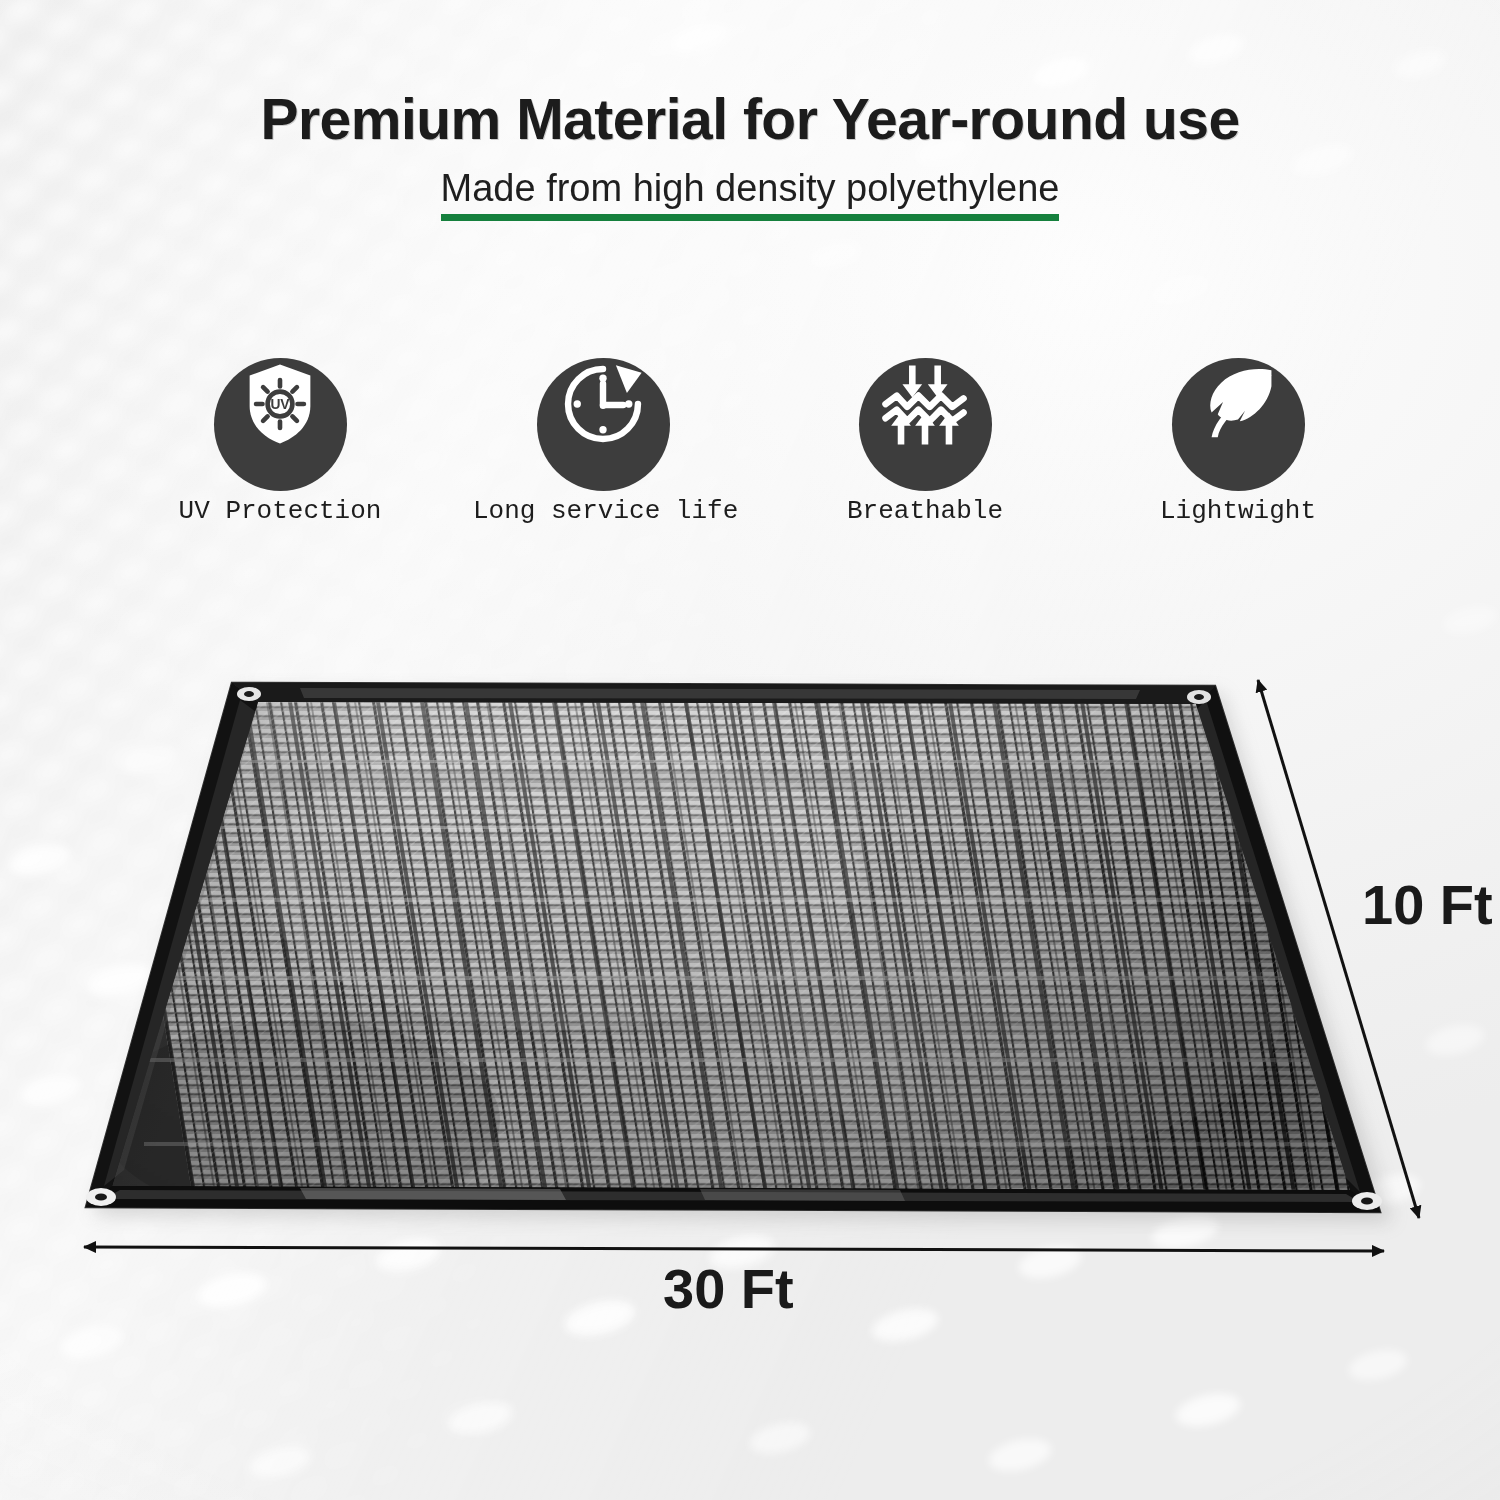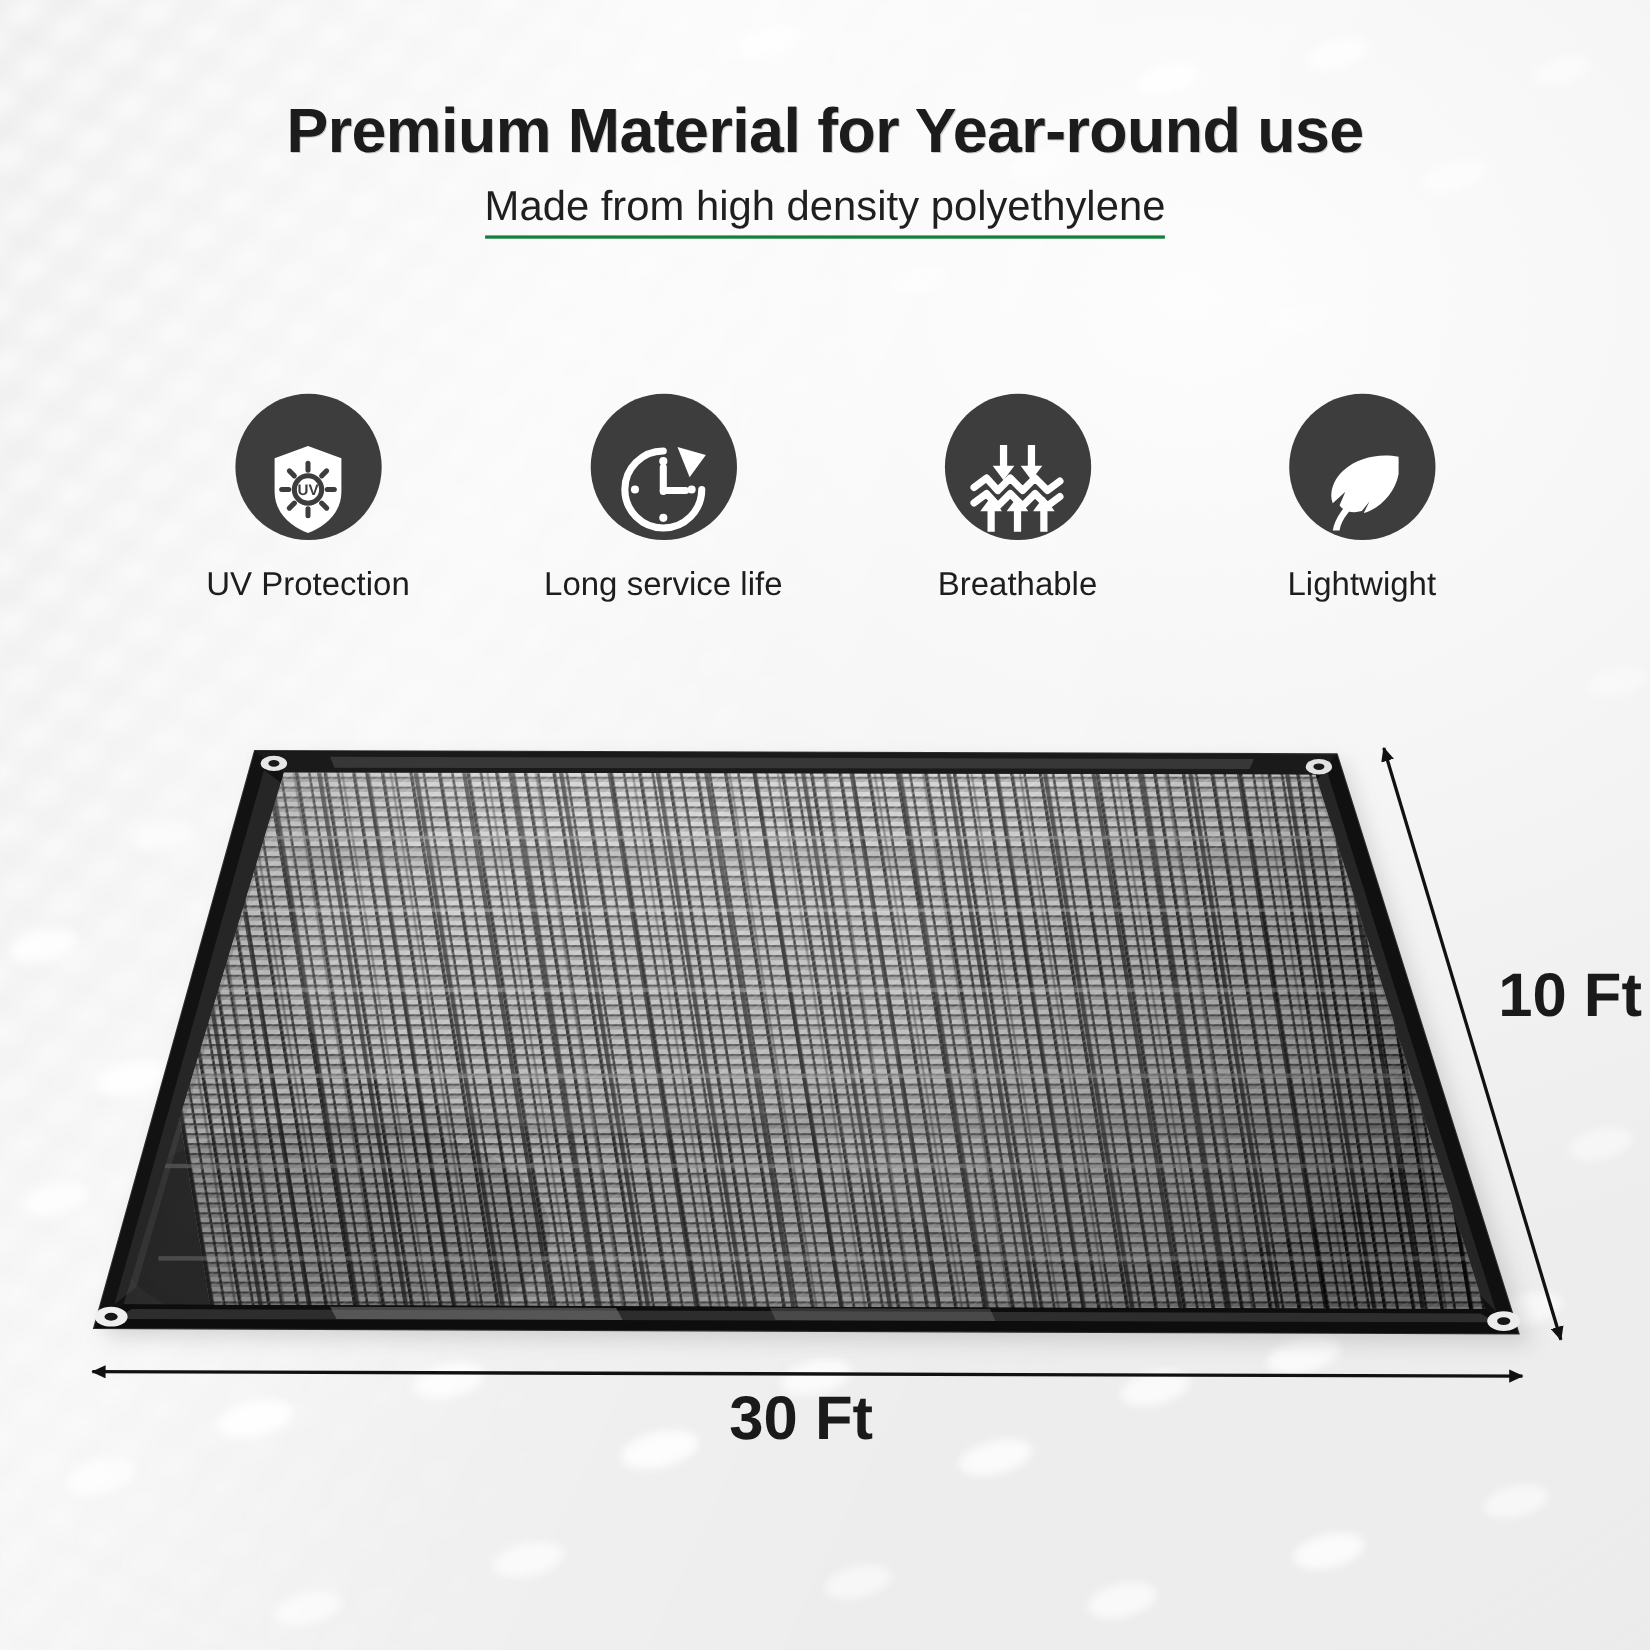--- a/index.html
+++ b/index.html
@@ -62,21 +62,21 @@
   .subheadline {
     position: absolute;
     left: 0; right: 0;
     top: 167px;
     text-align: center;
     font-size: 38px;
     font-weight: 400;
     color: #1f1f1f;
   }
   .subheadline span {
-    border-bottom: 3px solid #15803d;
+    border-bottom: 7px solid #15803d;
     padding-bottom: 5px;
   }
 
   
   .features {
     position: absolute;
     top: 358px;
     left: 150px;
     width: 1200px;
     height: 200px;
@@ -87,30 +87,31 @@
     width: 260px;
     text-align: center;
   }
   .feat-circle {
     width: 133px;
     height: 133px;
     margin: 0 auto;
     border-radius: 50%;
     background: #3d3d3d;
     display: flex;
-    align-items: flex-end;
+    align-items: flex-start;
     justify-content: center;
   }
   .feat-circle svg { display: block; }
   .feat-label {
-    margin-top: 24px;
-    font-size: 30px;
+    margin-top: 5px;
+    font-size: 26px;
     font-weight: 400;
     color: #1d1d1d;
     white-space: nowrap;
+    font-family: Liberation Mono, monospace;
   }
 
   
   .product {
     position: absolute;
     left: 0; top: 0;
     width: 1500px; height: 1500px;
     pointer-events: none;
   }
   .product svg { display: block; }

